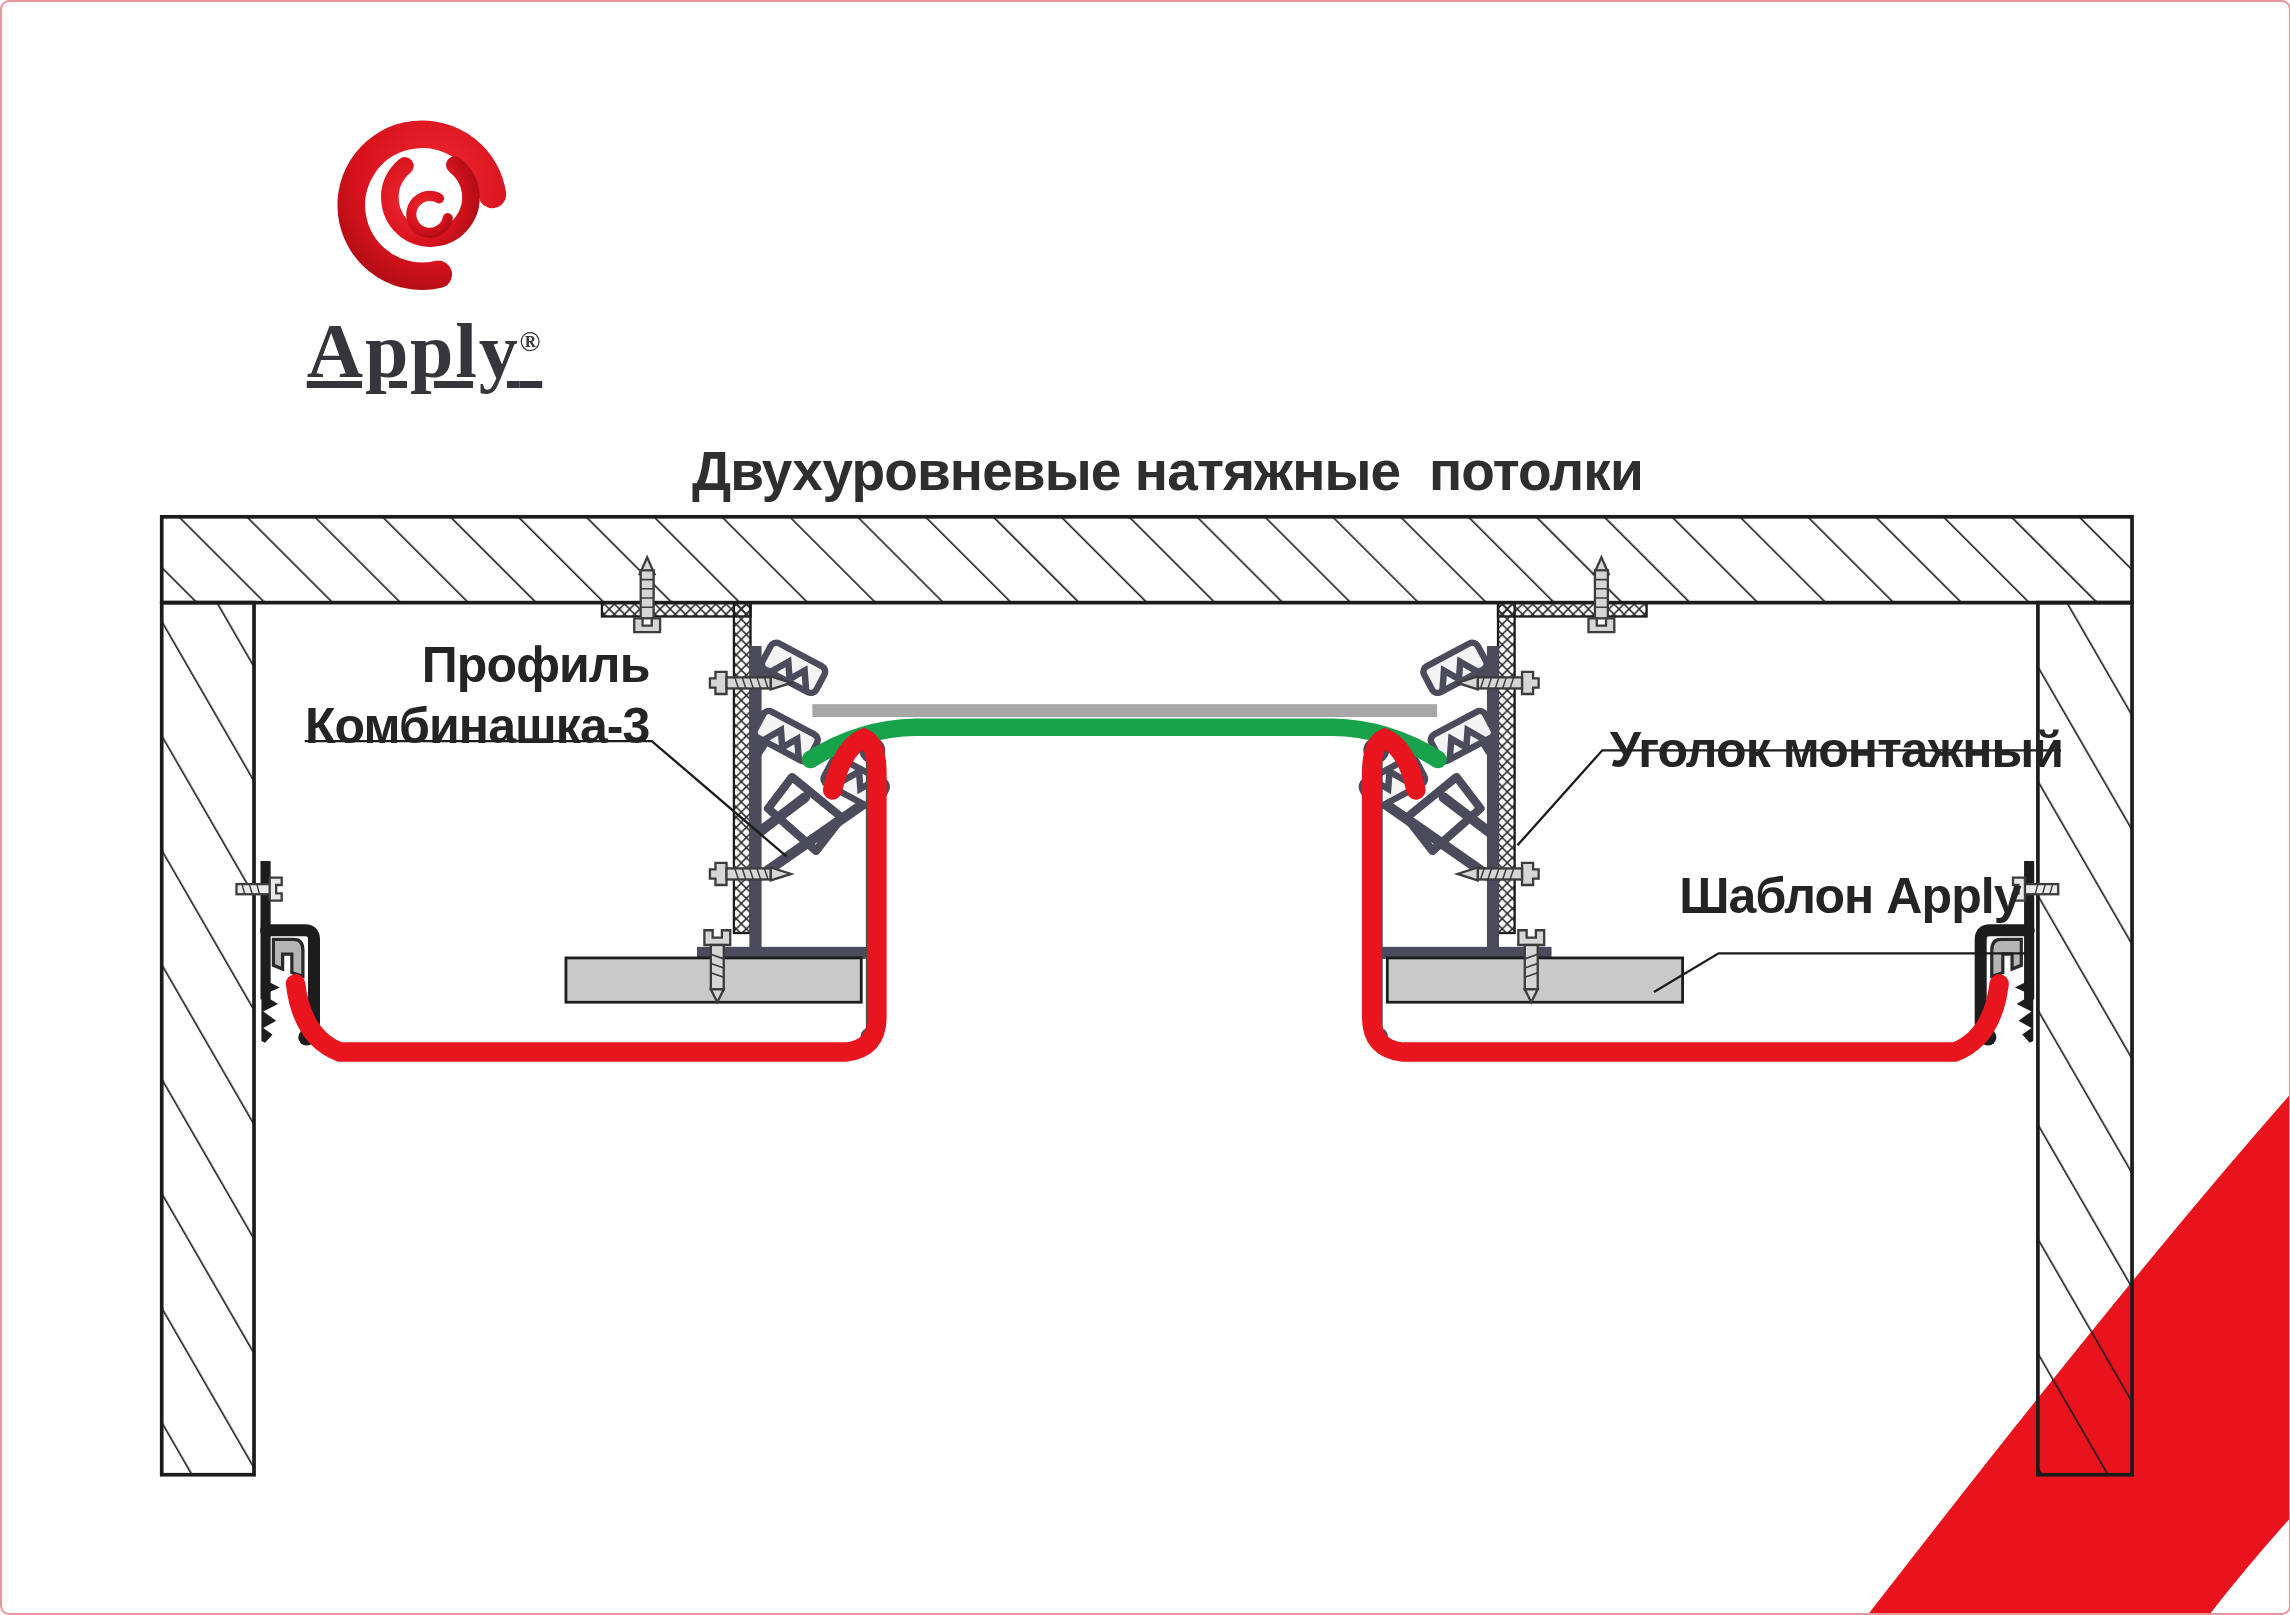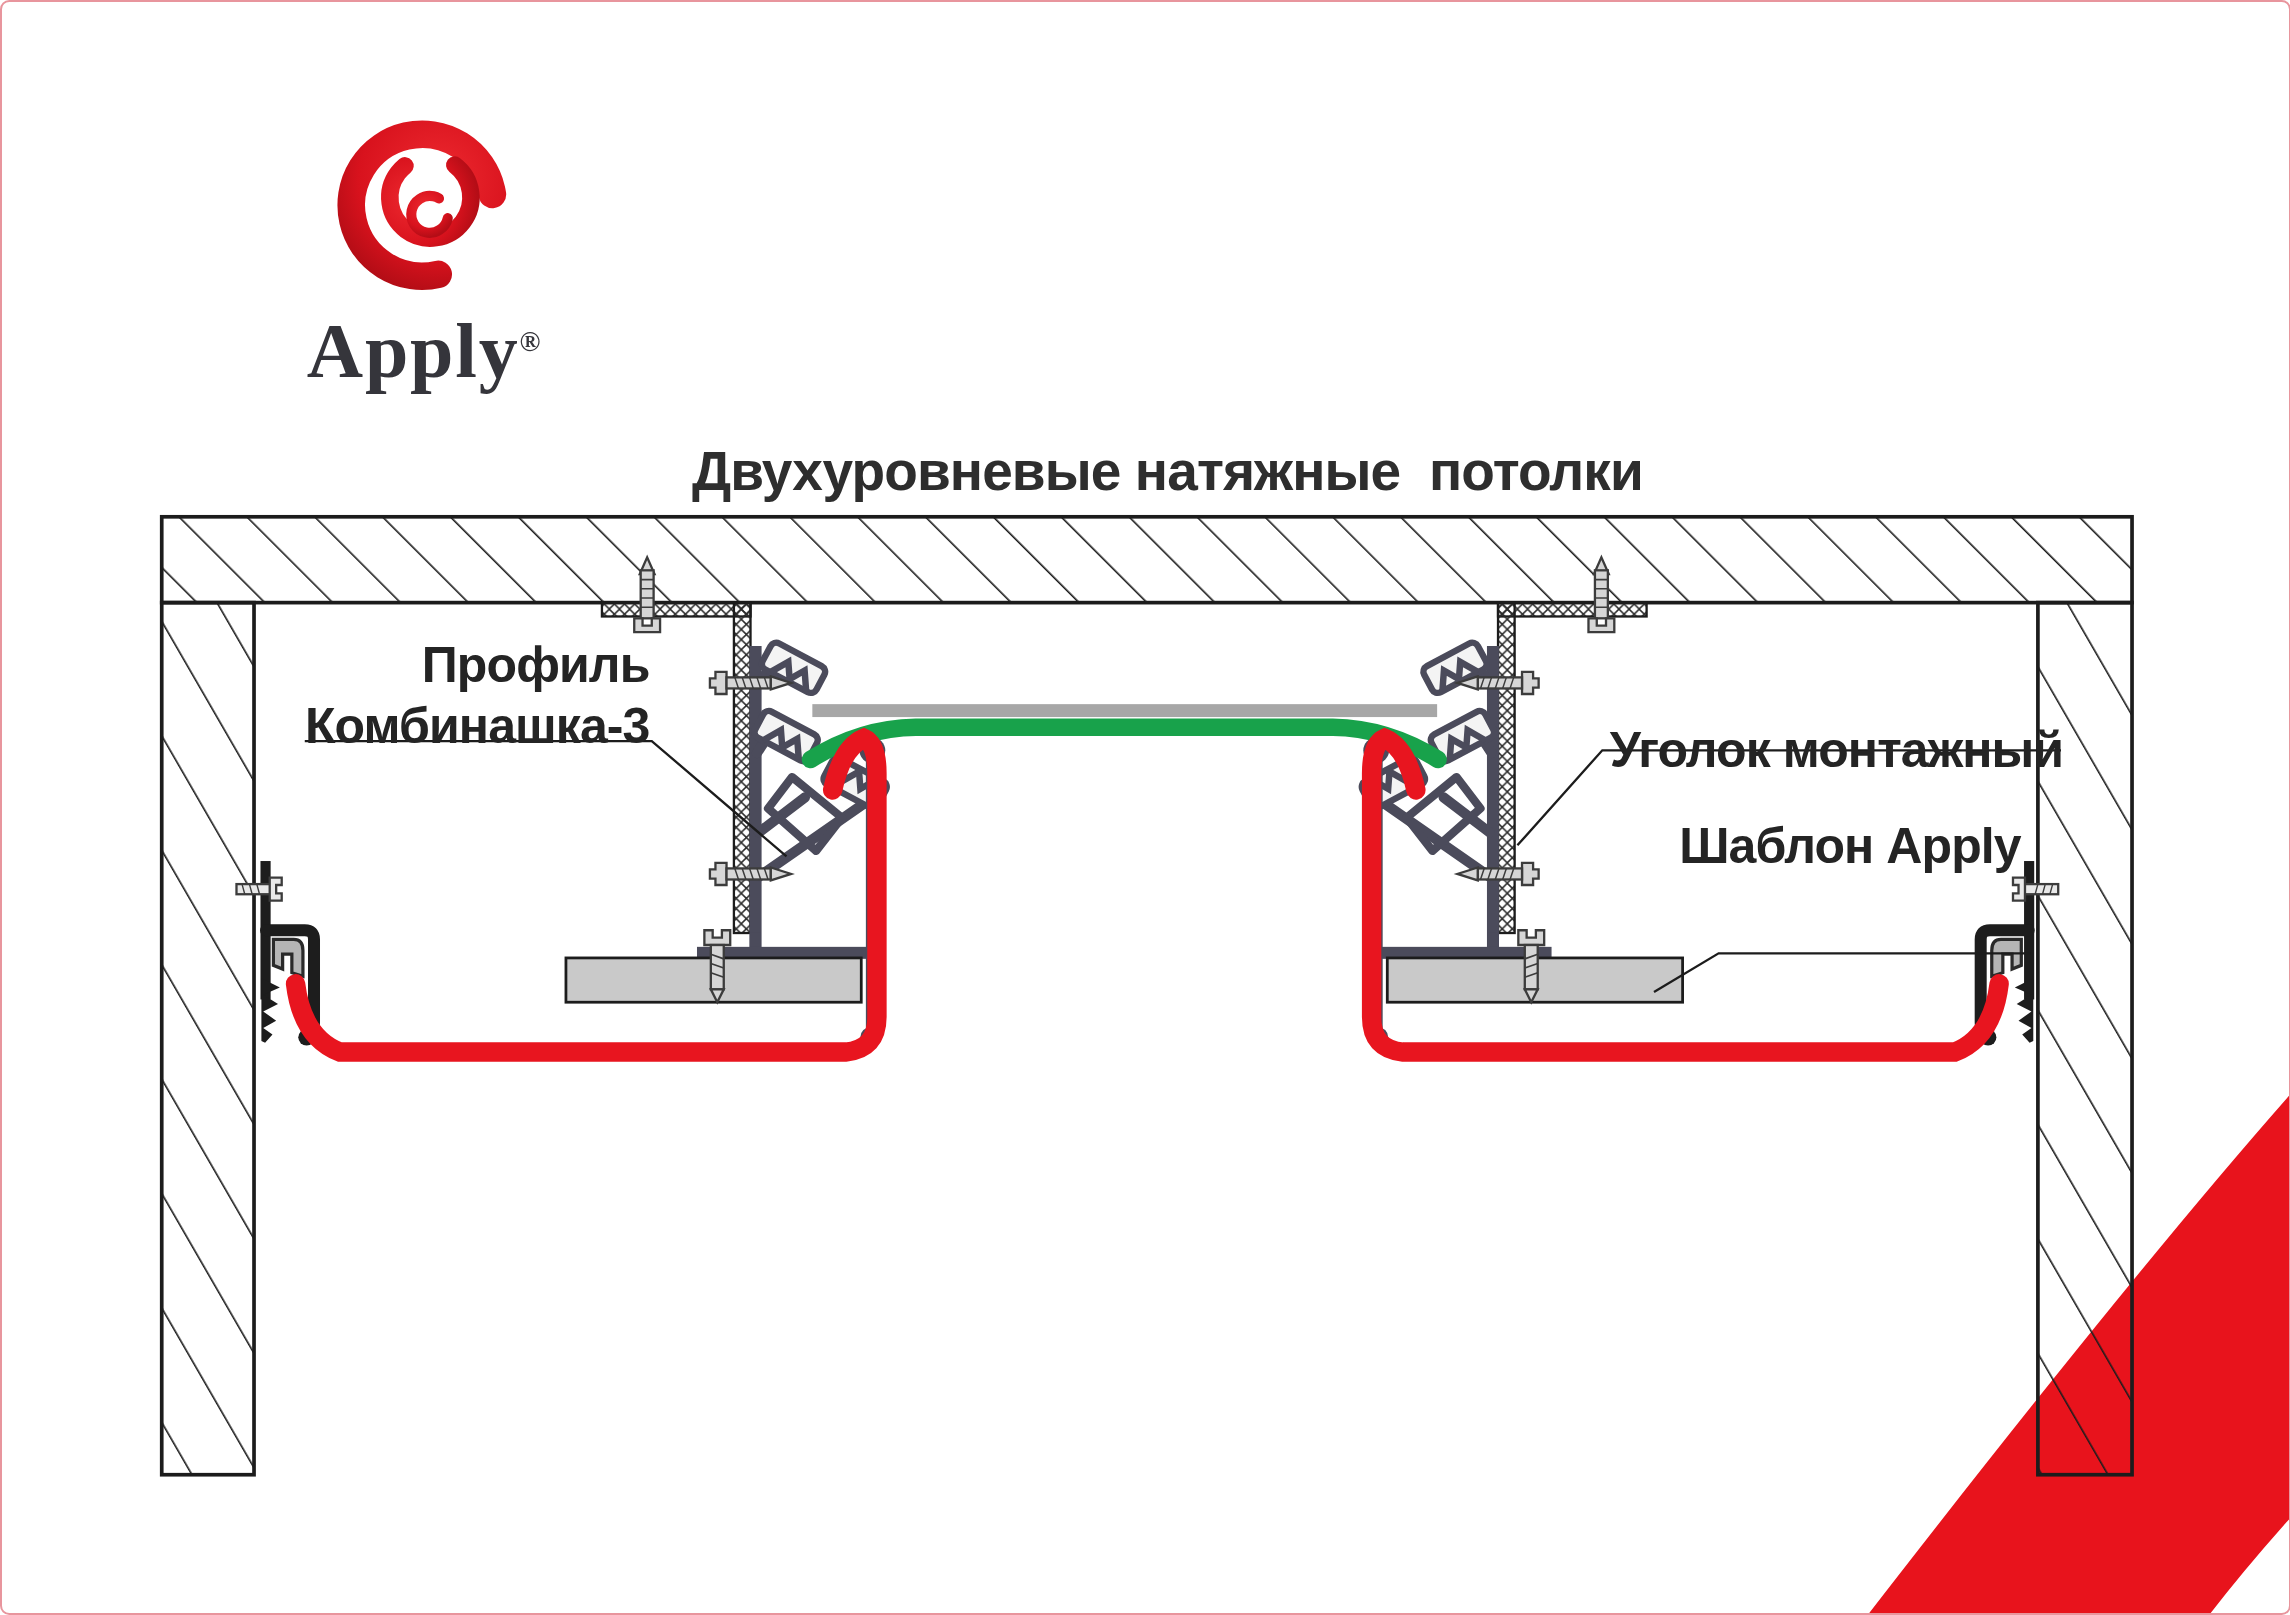--- a/index.html
+++ b/index.html
@@ -6,33 +6,33 @@
   body{width:2291px;height:1615px;position:relative;overflow:hidden;
        font-family:"Liberation Sans",sans-serif;color:#2b2b2b;}
   .page-border{position:absolute;inset:0;border:2.8px solid #e8959d;border-radius:9.2px;
        pointer-events:none;z-index:50;}
   .diagram-svg{position:absolute;left:0;top:0;width:2291px;height:1615px;z-index:1;}
 
   
   .logo-wrap{position:absolute;left:277px;top:111px;width:295px;height:277px;text-align:center;z-index:10;}
   .logo-swirl{display:block;margin:0 auto;}
   .logo-text{font-family:"Liberation Serif",serif;font-weight:bold;font-size:78px;
-       color:#35353b;letter-spacing:1.8px;line-height:1;margin-top:7.4px;}
+       color:#35353b;letter-spacing:1.8px;line-height:1;margin-top:7.4px;text-decoration:underline;}
   .logo-reg{font-size:28px;vertical-align:26px;font-weight:bold;color:#35353b;}
   .title{position:absolute;left:692px;top:214px;width:886px;text-align:center;z-index:10;
        font-weight:bold;font-size:55px;line-height:103px;letter-spacing:-0.9px;color:#2e2e2e;
        white-space:pre;}
   .title .line{display:block;}
 
   
   .dlabel{position:absolute;z-index:10;font-weight:bold;font-size:50px;color:#242424;
        letter-spacing:-0.9px;line-height:61px;}
   .label-profile{left:305px;top:635px;text-align:right;}
   .label-corner{left:1569px;top:720px;width:535px;text-align:center;}
-  .label-template{left:1587px;top:816px;width:526px;text-align:center;}
+  .label-template{left:1587px;top:866px;width:526px;text-align:center;}
 </style>
 </head>
 <body>
 
 <svg class="diagram-svg" viewBox="0 0 2482 1750">
   <defs>
     <pattern id="hatchCeil" width="52" height="52" patternUnits="userSpaceOnUse" patternTransform="rotate(-45)">
       <line x1="0" y1="0" x2="0" y2="52" stroke="#1c1c1c" stroke-width="3.5"></line>
     </pattern>
     <pattern id="hatchWall" width="62" height="62" patternUnits="userSpaceOnUse" patternTransform="rotate(-30)">

